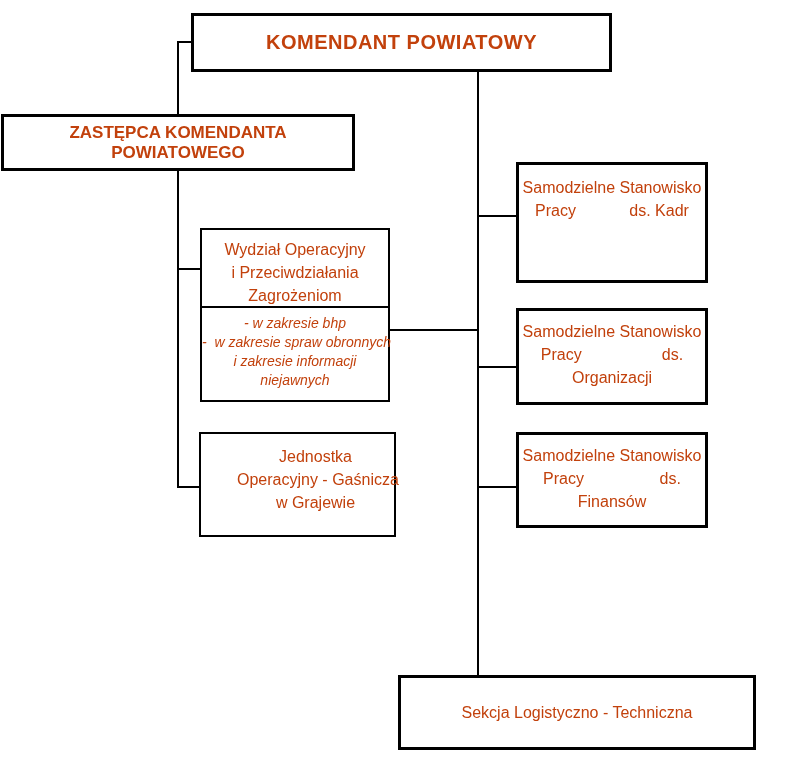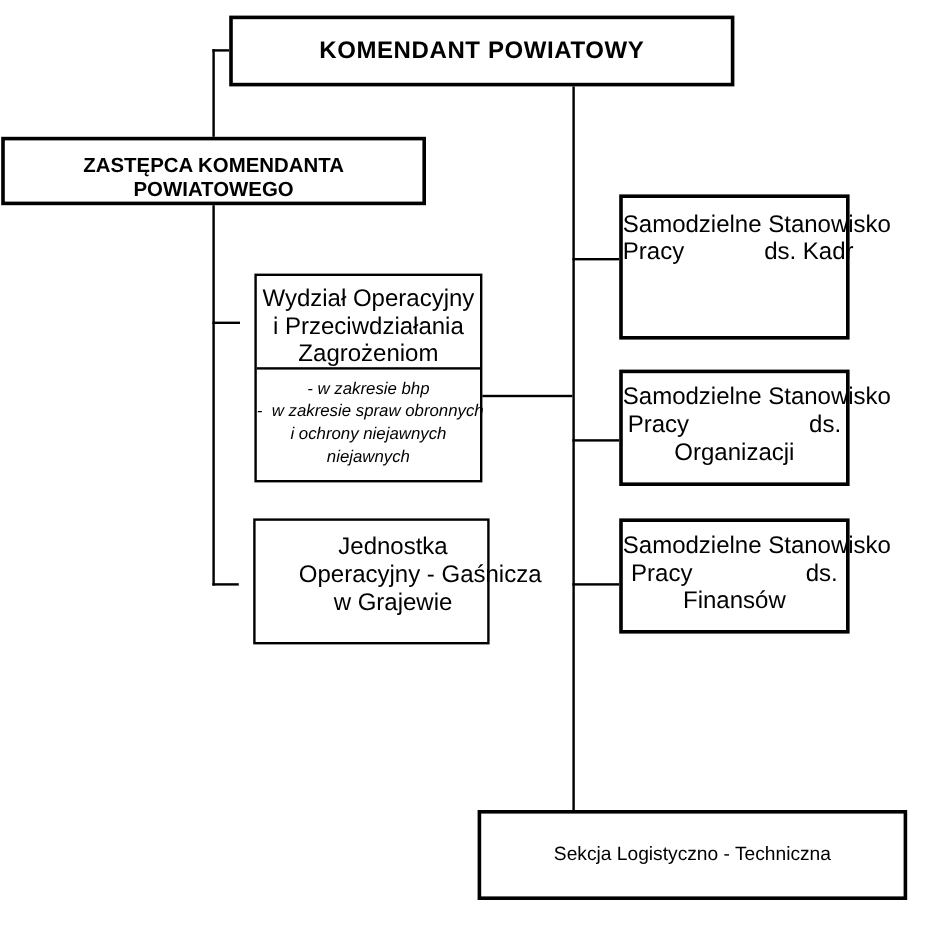--- a/index.html
+++ b/index.html
@@ -2,36 +2,36 @@
 <html><head>
 <meta charset="utf-8">
 <style>
   html, body { margin: 0; padding: 0; background: #ffffff; }
   .canvas {
     position: relative;
     width: 786px;
     height: 772px;
     background: #ffffff;
     font-family: "Liberation Sans", sans-serif;
-    color: #000000;
+    color: #c2410c;
     overflow: hidden;
   }
   .line { position: absolute; background: #000000; }
   .box {
     position: absolute;
     background: #ffffff;
     border: 3px solid #000000;
     box-sizing: border-box;
     text-align: center;
   }
-  .box.thin { border-width: 2px; margin-left: 12px; }
+  .box.thin { border-width: 2px; }
   .flex-center { display: flex; align-items: center; justify-content: center; }
   .title-text { font-weight: bold; font-size: 20px; letter-spacing: 0.5px; }
   .subtitle-text { font-weight: bold; font-size: 17px; }
-  .bl { white-space: pre; font-size: 20px; line-height: 23px; }
+  .bl { white-space: pre; font-size: 16px; line-height: 23px; }
   .wydzial-top {
     box-sizing: border-box;
     height: 78px;
     padding-top: 8px;
     border-bottom: 2px solid #000000;
   }
   .wydzial-notes { padding-top: 6px; font-style: italic; }
   .wydzial-notes .bl { font-size: 14px; line-height: 19px; }
   .pad-top-11 { padding-top: 11px; }
   .pad-top-9 { padding-top: 9px; }
@@ -49,34 +49,34 @@
   <div class="line" style="left:477px; top:71px; width:2px; height:605px;"></div>
   <div class="line" style="left:477px; top:215px; width:39px; height:2px;"></div>
   <div class="line" style="left:390px; top:329px; width:87px; height:2px;"></div>
   <div class="line" style="left:477px; top:366px; width:39px; height:2px;"></div>
   <div class="line" style="left:477px; top:486px; width:39px; height:2px;"></div>
 
   <div class="box flex-center" style="left:191px; top:13px; width:421px; height:59px;">
     <span class="title-text">KOMENDANT POWIATOWY</span>
   </div>
 
-  <div class="box flex-center" style="left:1px; top:114px; width:354px; height:57px;align-items:flex-end;">
+  <div class="box flex-center" style="left:1px; top:114px; width:354px; height:57px;">
     <span class="subtitle-text">ZASTĘPCA KOMENDANTA POWIATOWEGO</span>
   </div>
 
   <div class="box thin" style="left:200px; top:228px; width:190px; height:174px;">
     <div class="wydzial-top">
       <div class="bl">Wydział Operacyjny</div>
       <div class="bl">i Przeciwdziałania</div>
       <div class="bl">Zagrożeniom</div>
     </div>
     <div class="wydzial-notes">
       <div class="bl">- w zakresie bhp</div>
       <div class="bl">-  w zakresie spraw obronnych</div>
-      <div class="bl">i ochrony niejawnych</div>
+      <div class="bl">i zakresie informacji</div>
       <div class="bl">niejawnych</div>
     </div>
   </div>
 
   <div class="box thin pad-top-11" style="left:199px; top:432px; width:197px; height:105px;padding-left:36px;">
     <div class="bl">Jednostka</div>
     <div class="bl">Operacyjny - Gaśnicza</div>
     <div class="bl">w Grajewie</div>
   </div>
 

